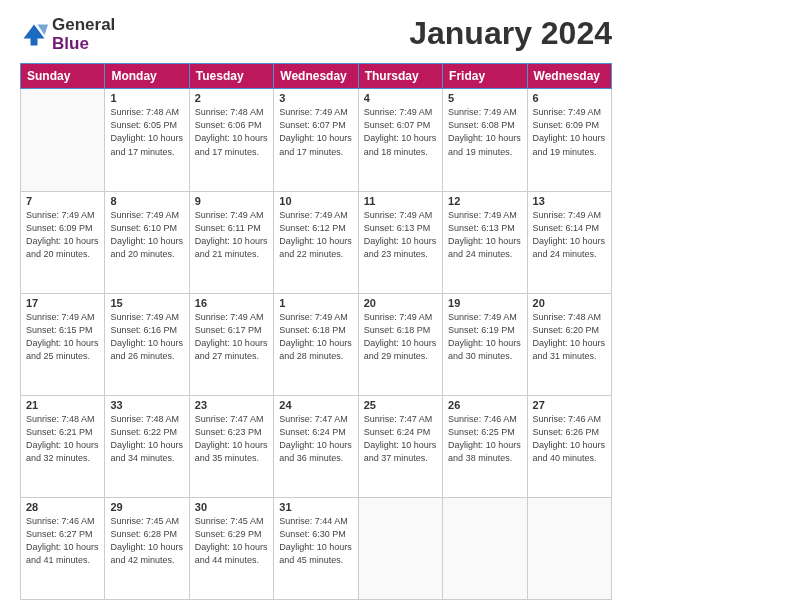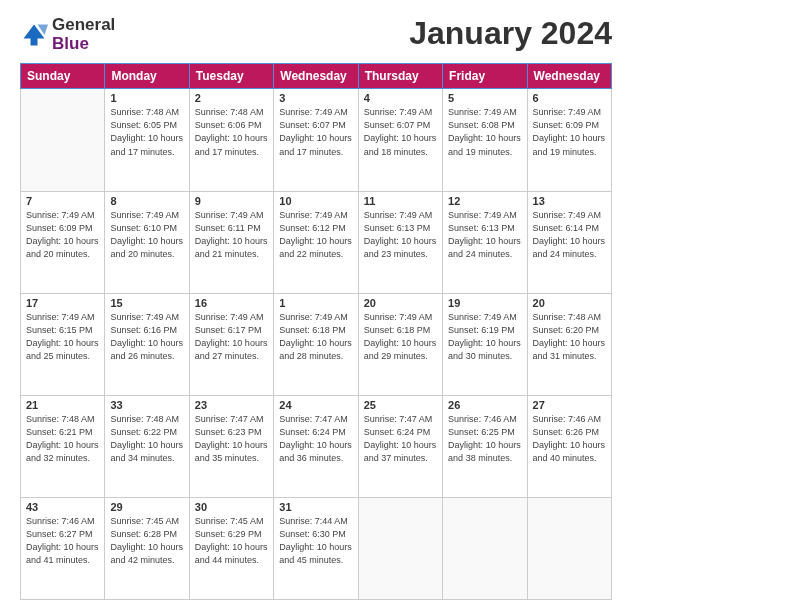--- a/index.html
+++ b/index.html
@@ -244,21 +244,21 @@
             <span class="day-num">26</span>
             <div class="day-info">Sunrise: 7:46 AM<br>Sunset: 6:25 PM<br>Daylight: 10 hours and 38 minutes.</div>
           </td>
           <td>
             <span class="day-num">27</span>
             <div class="day-info">Sunrise: 7:46 AM<br>Sunset: 6:26 PM<br>Daylight: 10 hours and 40 minutes.</div>
           </td>
         </tr>
         <tr>
           <td>
-            <span class="day-num">43</span>
+            <span class="day-num">28</span>
             <div class="day-info">Sunrise: 7:46 AM<br>Sunset: 6:27 PM<br>Daylight: 10 hours and 41 minutes.</div>
           </td>
           <td>
             <span class="day-num">29</span>
             <div class="day-info">Sunrise: 7:45 AM<br>Sunset: 6:28 PM<br>Daylight: 10 hours and 42 minutes.</div>
           </td>
           <td>
             <span class="day-num">30</span>
             <div class="day-info">Sunrise: 7:45 AM<br>Sunset: 6:29 PM<br>Daylight: 10 hours and 44 minutes.</div>
           </td>

